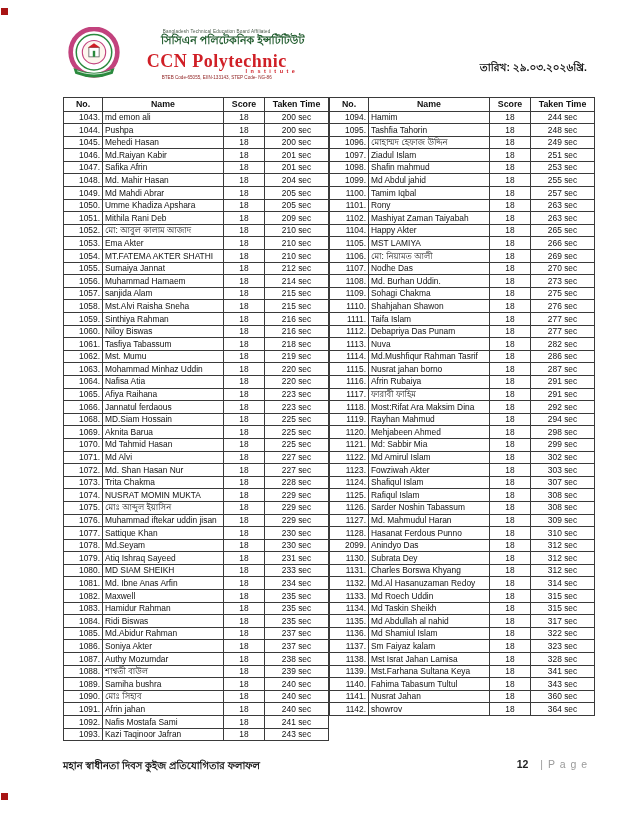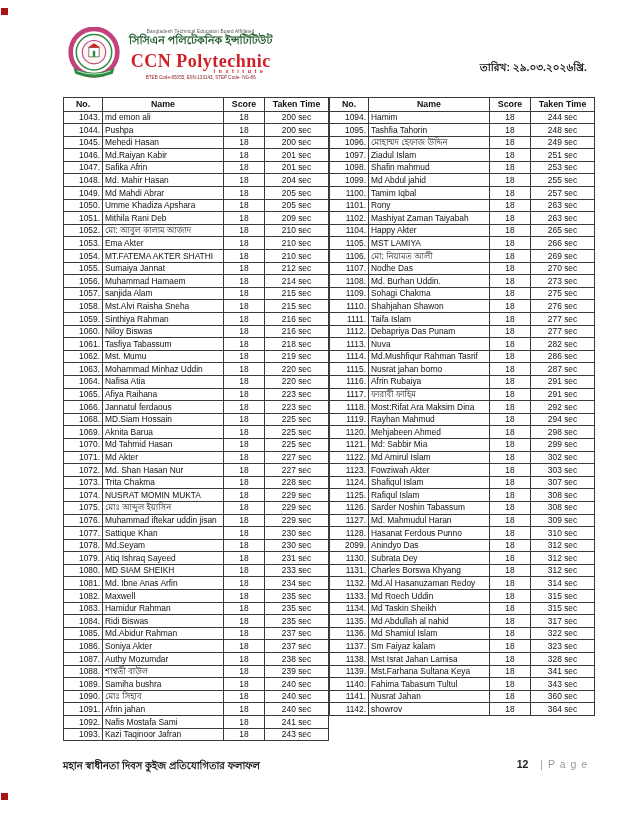--- a/index.html
+++ b/index.html
@@ -9,21 +9,21 @@
   }
   .corner-mark{position:absolute;left:1px;width:7px;height:7px;background:#a81414;}
   .corner-mark.top{top:8px;}
   .corner-mark.bottom{top:793px;}
 
   
   .header{position:absolute;top:27px;left:66px;display:flex;align-items:center;gap:7px;}
   .emblem{width:56px;height:56px;flex:0 0 auto;}
   .brandtext{display:flex;flex-direction:column;align-items:center;line-height:1.05;}
   .affiliation{font-size:4.6px;color:#4a5a4a;letter-spacing:.2px;}
-  .institute-bn{font-size:11px;font-weight:bold;color:#1f5a2c;margin-top:1px;}
+  .institute-bn{font-size:11px;font-weight:bold;color:#1f5a2c;margin-top:1px;margin-left:32px;}
   .institute-en{font-family:"Liberation Serif", serif;font-size:18px;font-weight:bold;color:#d01f26;letter-spacing:.5px;margin-top:5px;}
   .institute-sub{font-size:5.5px;font-weight:bold;color:#d01f26;letter-spacing:3.5px;align-self:flex-end;margin-top:-2px;margin-right:6px;}
   .codes{font-size:4.6px;color:#8d1d1d;margin-top:1px;}
   .date{position:absolute;top:60px;right:51px;font-size:10.5px;font-weight:bold;color:#111;}
 
   
   .tables{position:absolute;top:97px;left:63px;width:525px;display:flex;justify-content:space-between;align-items:flex-start;}
   table{border-collapse:collapse;width:255px;table-layout:fixed;}
   th,td{border:1px solid #3a3a3a;font-size:8.4px;line-height:10.6px;padding:0.5px 2px;vertical-align:middle;overflow:hidden;}
   th{font-size:8.8px;font-weight:bold;text-align:center !important;line-height:11.5px;}
@@ -233,21 +233,21 @@
           <td class="c3">225 sec</td>
         </tr>
         <tr>
           <td class="c0">1070.</td>
           <td class="c1">Md Tahmid Hasan</td>
           <td class="c2">18</td>
           <td class="c3">225 sec</td>
         </tr>
         <tr>
           <td class="c0">1071.</td>
-          <td class="c1">Md Akter</td>
+          <td class="c1">Md Alvi</td>
           <td class="c2">18</td>
           <td class="c3">227 sec</td>
         </tr>
         <tr>
           <td class="c0">1072.</td>
           <td class="c1">Md. Shan Hasan Nur</td>
           <td class="c2">18</td>
           <td class="c3">227 sec</td>
         </tr>
         <tr>

